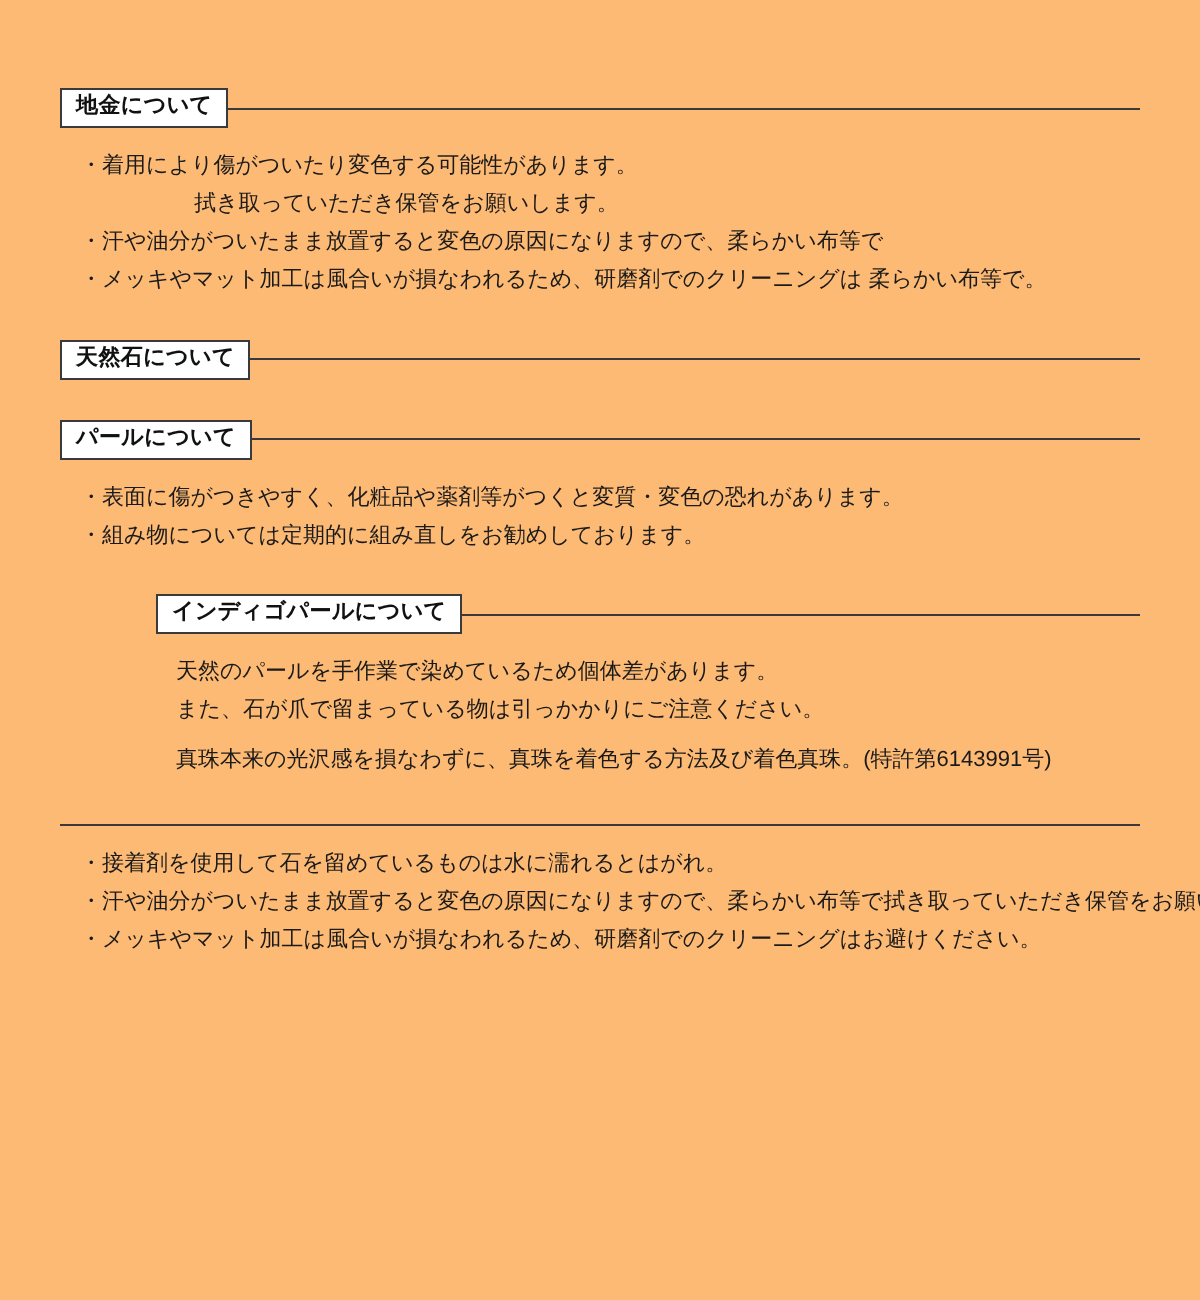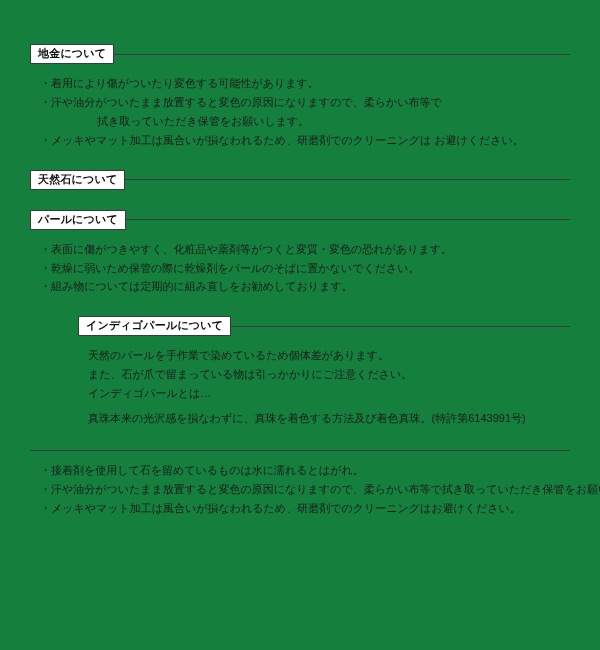--- a/index.html
+++ b/index.html
@@ -13,21 +13,21 @@
     font-family: "Liberation Sans", sans-serif;
     color: #1a1a1a;
     -webkit-font-smoothing: antialiased;
   }
   .page {
     position: relative;
     width: 600px;
     height: 650px;
     box-sizing: border-box;
     padding: 44px 30px 10px 30px;
-    background: #15803d;
+    background: #fdba74;
   }
   .section {
     margin-bottom: 20px;
   }
   .section-header {
     display: flex;
     align-items: center;
     margin-bottom: 10px;
   }
   .section-title {
@@ -79,54 +79,52 @@
 
 <div class="page">
 
   <div class="section">
     <div class="section-header">
       <span class="section-title">地金について</span>
       <span class="rule"></span>
     </div>
     <div class="lines">
       <div class="line bullet">・着用により傷がついたり変色する可能性があります。</div>
+      <div class="line indent">　　　拭き取っていただき保管をお願いします。</div>
       <div class="line bullet">・汗や油分がついたまま放置すると変色の原因になりますので、柔らかい布等で</div>
-      <div class="line indent">　　　拭き取っていただき保管をお願いします。</div>
-      <div class="line bullet">・メッキやマット加工は風合いが損なわれるため、研磨剤でのクリーニングは お避けください。</div>
+      <div class="line bullet">・メッキやマット加工は風合いが損なわれるため、研磨剤でのクリーニングは 柔らかい布等で。</div>
     </div>
   </div>
 
   <div class="section tight">
     <div class="section-header">
       <span class="section-title">天然石について</span>
       <span class="rule"></span>
     </div>
   </div>
 
   <div class="section">
     <div class="section-header">
       <span class="section-title">パールについて</span>
       <span class="rule"></span>
     </div>
     <div class="lines">
       <div class="line bullet">・表面に傷がつきやすく、化粧品や薬剤等がつくと変質・変色の恐れがあります。</div>
-      <div class="line bullet">・乾燥に弱いため保管の際に乾燥剤をパールのそばに置かないでください。</div>
       <div class="line bullet">・組み物については定期的に組み直しをお勧めしております。</div>
     </div>
   </div>
 
   <div class="section gapped">
     <div class="section-header">
       <span class="section-title">インディゴパールについて</span>
       <span class="rule"></span>
     </div>
     <div class="lines">
       <div class="line plain">天然のパールを手作業で染めているため個体差があります。</div>
       <div class="line plain">また、石が爪で留まっている物は引っかかりにご注意ください。</div>
-      <div class="line plain">インディゴパールとは…</div>
       <div class="spacer-6"></div>
       <div class="line plain">真珠本来の光沢感を損なわずに、真珠を着色する方法及び着色真珠。(特許第6143991号)</div>
     </div>
   </div>
 
   <div class="section">
     <div class="section-header">
       <span class="rule"></span>
     </div>
     <div class="lines">

